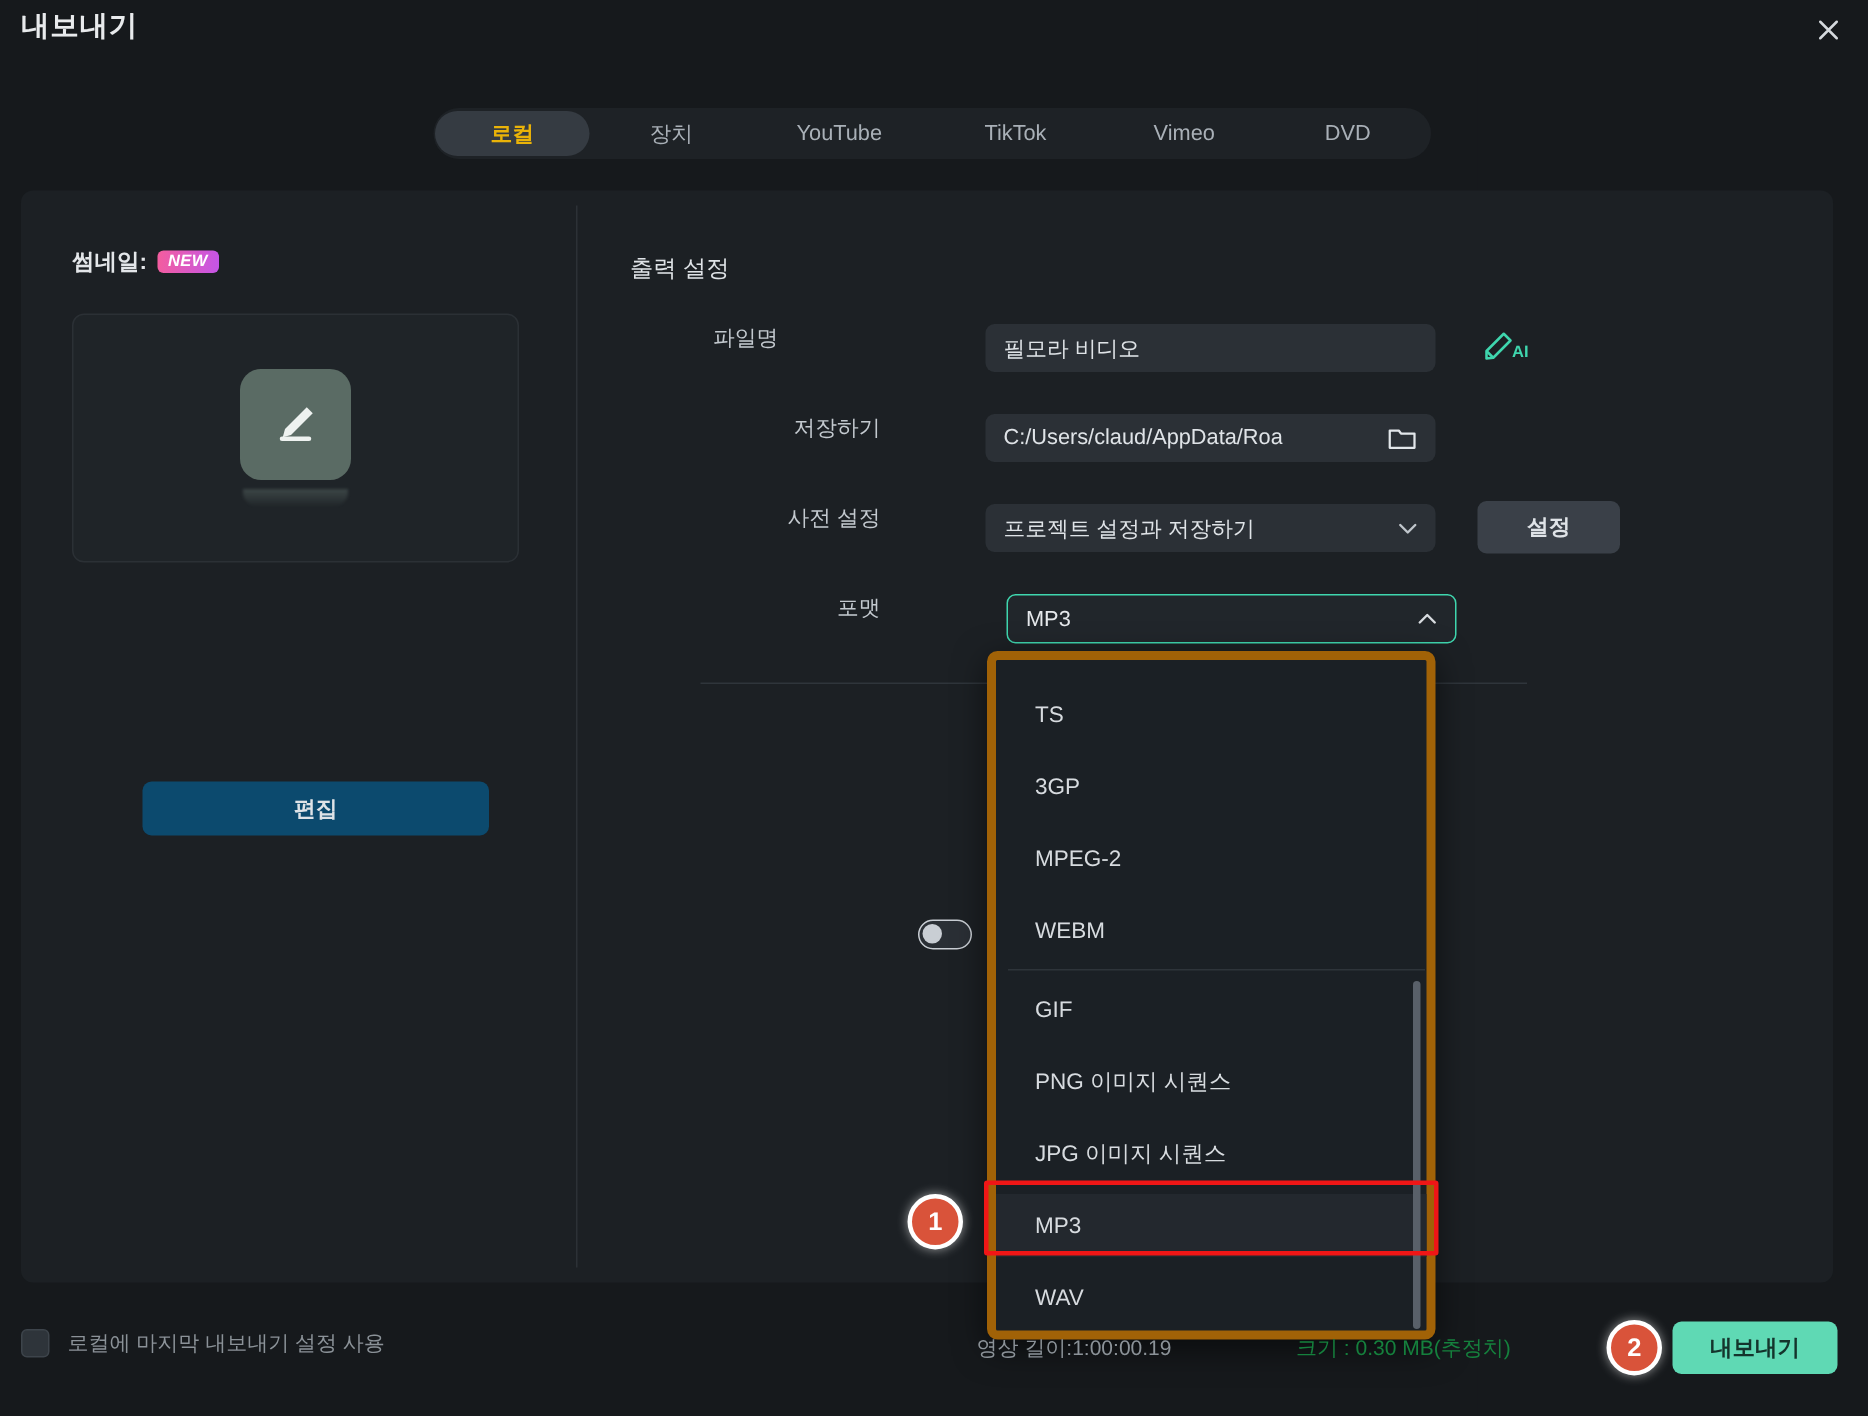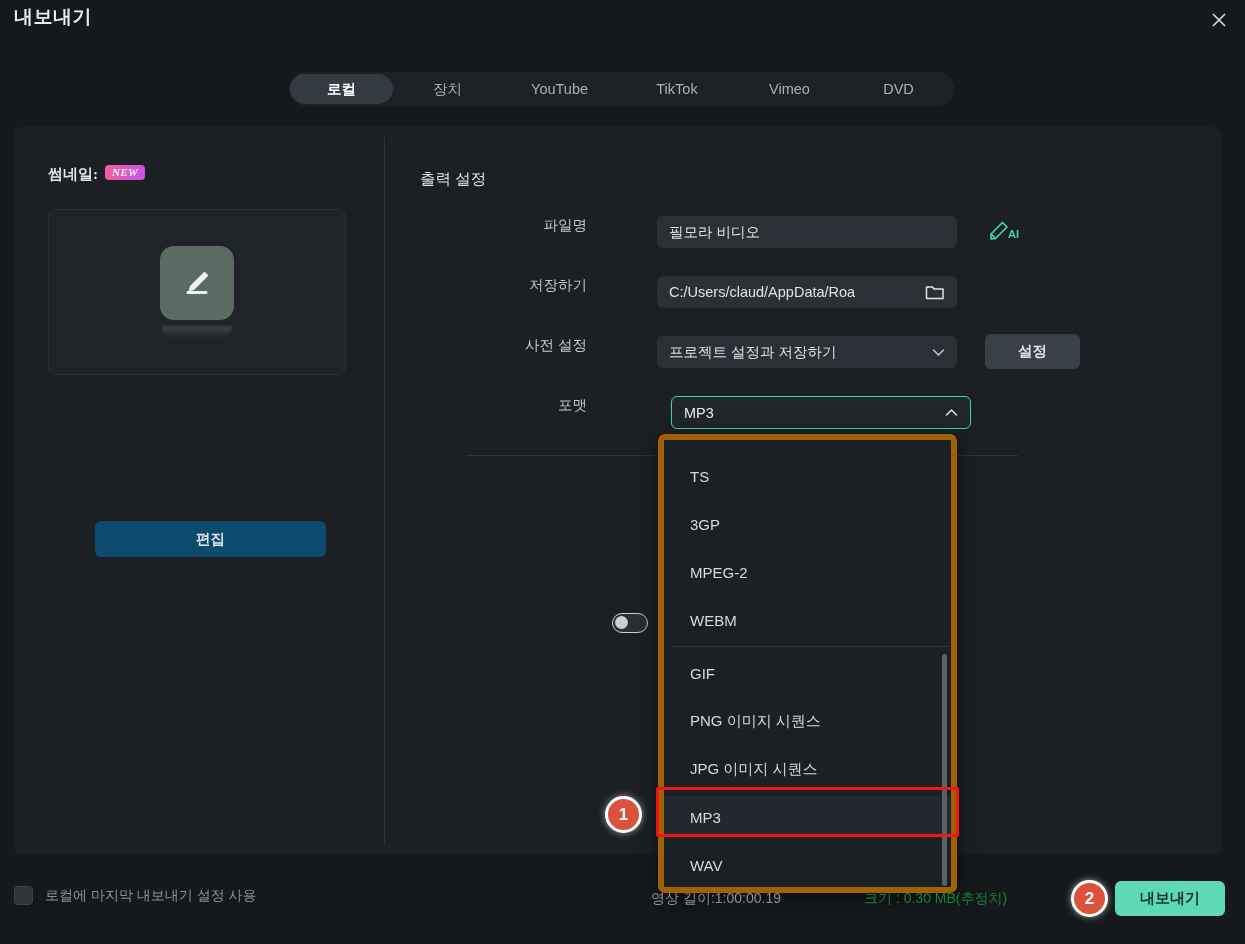--- a/index.html
+++ b/index.html
@@ -27,42 +27,42 @@
   .tab-bar {
     position: absolute; left: 289px; top: 72px; width: 665px; height: 34px;
     background: #1e2226; border-radius: 17px;
     display: flex; align-items: center;
   }
   .tab {
     height: 30px; display: flex; align-items: center; justify-content: center;
     font-size: 14.5px; color: #a9b0b7; cursor: pointer; border-radius: 15px;
     margin: 0 1px; padding: 0 14px; white-space: nowrap;
   }
-  .tab.active { background: #353b42; color: #ffffff; font-weight: 700; }
+  .tab.active { background: #353b42; color: #eab308; font-weight: 700; }
   .tab-local { width: 104px; padding: 0; }
   .tab-device { width: 106px; padding: 0; }
   .tab-yt { width: 116px; padding: 0; }
   .tab-tt { width: 117px; padding: 0; }
   .tab-vm { width: 106px; padding: 0; }
   .tab-dvd { width: 110px; padding: 0; }
 
   
   .main-panel {
     position: absolute; left: 14px; top: 127px; width: 1208px; height: 728px;
     background: #1c2024; border-radius: 8px;
   }
   .vdivider {
     position: absolute; left: 370px; top: 10px; width: 1px; height: 708px;
     background: #2c3136;
   }
 
   
   .thumb-label-row {
     position: absolute; left: 34px; top: 38px;
-    display: flex; align-items: flex-start; gap: 7px; font-family: Liberation Serif, serif;
+    display: flex; align-items: center; gap: 7px;
   }
   .thumb-label { font-size: 15px; font-weight: 700; color: #e3e6e9; }
   .new-badge {
     display: inline-block; padding: 1px 7px 2px 7px; border-radius: 4px;
     background: linear-gradient(95deg, #f45d9e 0%, #c455e8 100%);
     color: #fff; font-size: 11px; font-weight: 700; font-style: italic;
     letter-spacing: .3px;
   }
   .thumb-box {
     position: absolute; left: 34px; top: 82px; width: 298px; height: 166px;
@@ -97,21 +97,21 @@
     font-size: 14.5px; color: #c3c9cf;
   }
   .field-input {
     position: absolute; height: 32px; background: #2b3036; border-radius: 6px;
     display: flex; align-items: center; padding: 0 12px;
     font-size: 14.5px; color: #dfe3e7; cursor: text;
   }
   .field-input.with-icon { justify-content: space-between; }
   .field-trunc { overflow: hidden; white-space: nowrap; text-overflow: clip; }
 
-  .r-filename { left: 393px; top: 89px; }
+  .r-filename { left: 393px; top: 89px; text-align: center; }
   .i-filename { left: 643px; top: 89px; width: 300px; }
   .ai-icon { position: absolute; left: 970px; top: 90px; width: 38px; height: 30px; cursor: pointer; }
 
   .r-saveto { left: 393px; top: 149px; }
   .i-saveto { left: 643px; top: 149px; width: 300px; }
 
   .r-preset { left: 393px; top: 209px; }
   .i-preset { left: 643px; top: 209px; width: 300px; cursor: pointer; }
   .settings-btn {
     position: absolute; left: 971px; top: 207px; width: 95px; height: 35px;

